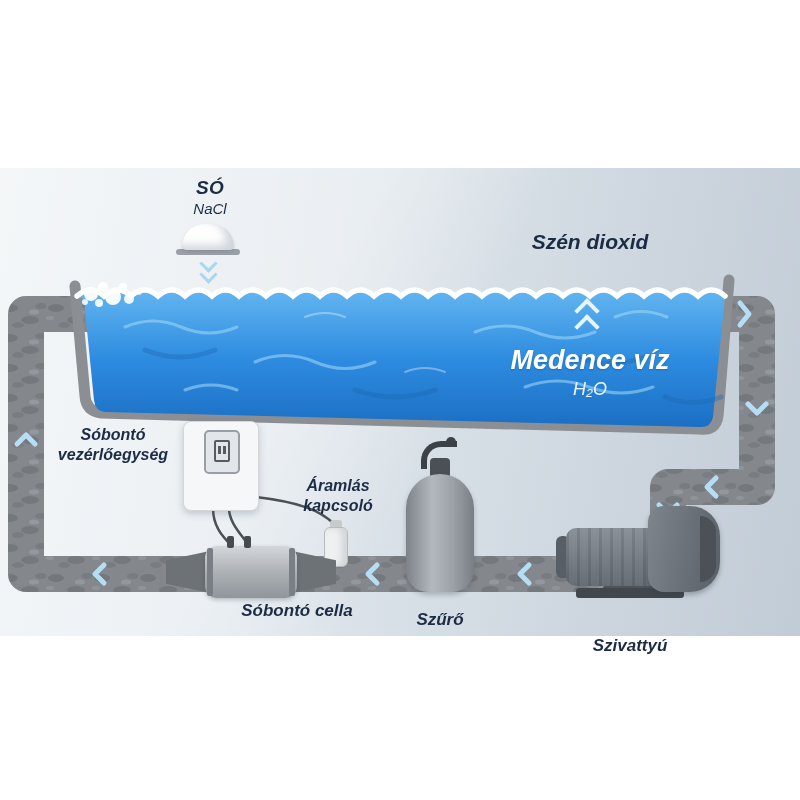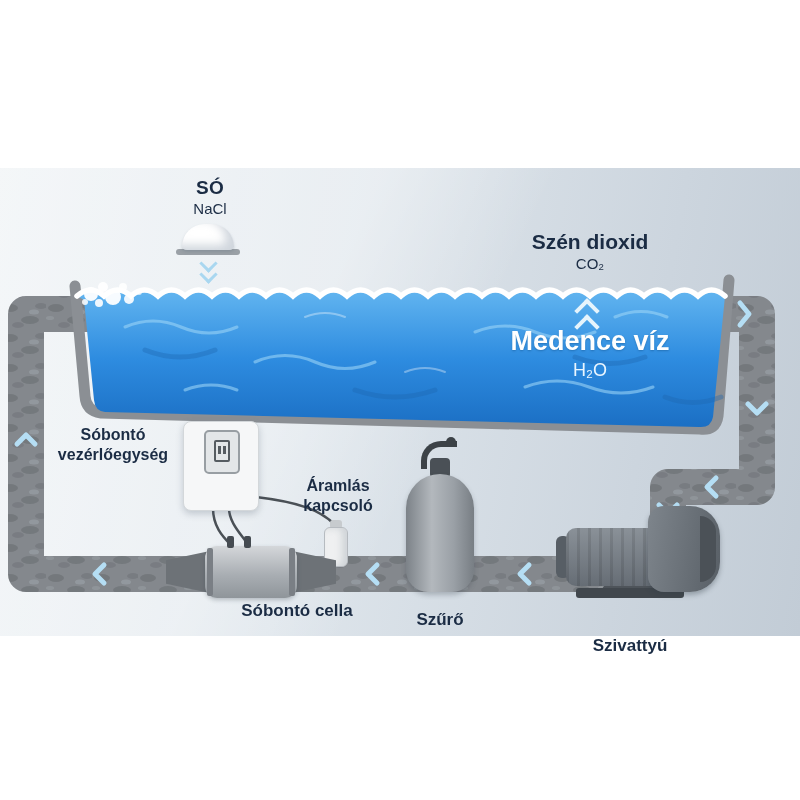--- a/index.html
+++ b/index.html
@@ -1,17 +1,17 @@
 <!DOCTYPE html>
 <html><head>
 <meta charset="utf-8">
 <style>
   html,body{margin:0;padding:0;background:#fff;}
   .canvas{position:relative;width:800px;height:785px;background:#ffffff;overflow:hidden;
-          font-family:"Liberation Sans","DejaVu Sans",sans-serif;color:#1b2c44;}
+          font-family:"Liberation Sans","DejaVu Sans",sans-serif;color:#1b2c44;font-style:italic;}
   .abs{position:absolute;}
   .band{position:absolute;left:0;top:168px;width:800px;height:468px;
         background-image:linear-gradient(115deg,rgba(255,255,255,.35) 38%,rgba(255,255,255,.0) 55%),
         linear-gradient(100deg,#eef2f5 0%,#dfe6ec 40%,#ccd5de 78%,#c2ccd6 100%);}
   svg.layer{position:absolute;left:0;top:0;}
   .pipes{z-index:1;}
   .pool-svg{position:absolute;left:55px;top:272px;z-index:2;}
   .wires{z-index:3;}
   .equip{z-index:4;}
   .txt{z-index:5;}
@@ -73,21 +73,21 @@
         box-shadow:0 3px 5px rgba(50,60,70,.35);}
   .pump-ring{position:absolute;left:700px;top:516px;width:16px;height:66px;background:#4b5157;border-radius:0 20px 20px 0;}
 
   
   .lbl{position:absolute;text-align:center;color:#1b2c44;}
   .lbl .t1{font-weight:700;font-size:19px;letter-spacing:.3px;}
   .lbl .t2{font-weight:500;font-size:15px;margin-top:1px;}
   .lbl .s1{font-weight:700;font-size:21px;}
   .lbl .two{font-weight:700;font-size:16px;line-height:1.25;}
   .lbl .eq{font-weight:700;font-size:17px;}
-  .pool-label{position:absolute;left:470px;top:326px;width:240px;text-align:center;z-index:5;}
+  .pool-label{position:absolute;left:470px;top:345px;width:240px;text-align:center;z-index:5;}
   .pool-title{font-size:27px;font-weight:700;color:#ffffff;text-shadow:0 1px 2px rgba(10,60,110,.35);}
   .pool-sub{font-size:18px;color:#eaf6ff;margin-top:3px;}
 </style>
 </head>
 <body>
 
 <div class="canvas">
 
   <div class="band"></div>
 
@@ -216,21 +216,20 @@
   <div class="pump-volute equip"></div>
   <div class="pump-ring equip"></div>
 
   <div class="lbl txt" style="left:168px;top:177px;width:84px;">
     <div class="t1">SÓ</div>
     <div class="t2">NaCl</div>
   </div>
 
   <div class="lbl txt" style="left:505px;top:230px;width:170px;">
     <div class="s1">Szén dioxid</div>
-    <div class="t2">CO₂</div>
   </div>
 
   <div class="pool-label">
     <div class="pool-title">Medence víz</div>
     <div class="pool-sub">H₂O</div>
   </div>
 
   <div class="lbl txt" style="left:38px;top:425px;width:150px;">
     <div class="two">Sóbontó</div>
     <div class="two">vezérlőegység</div>

